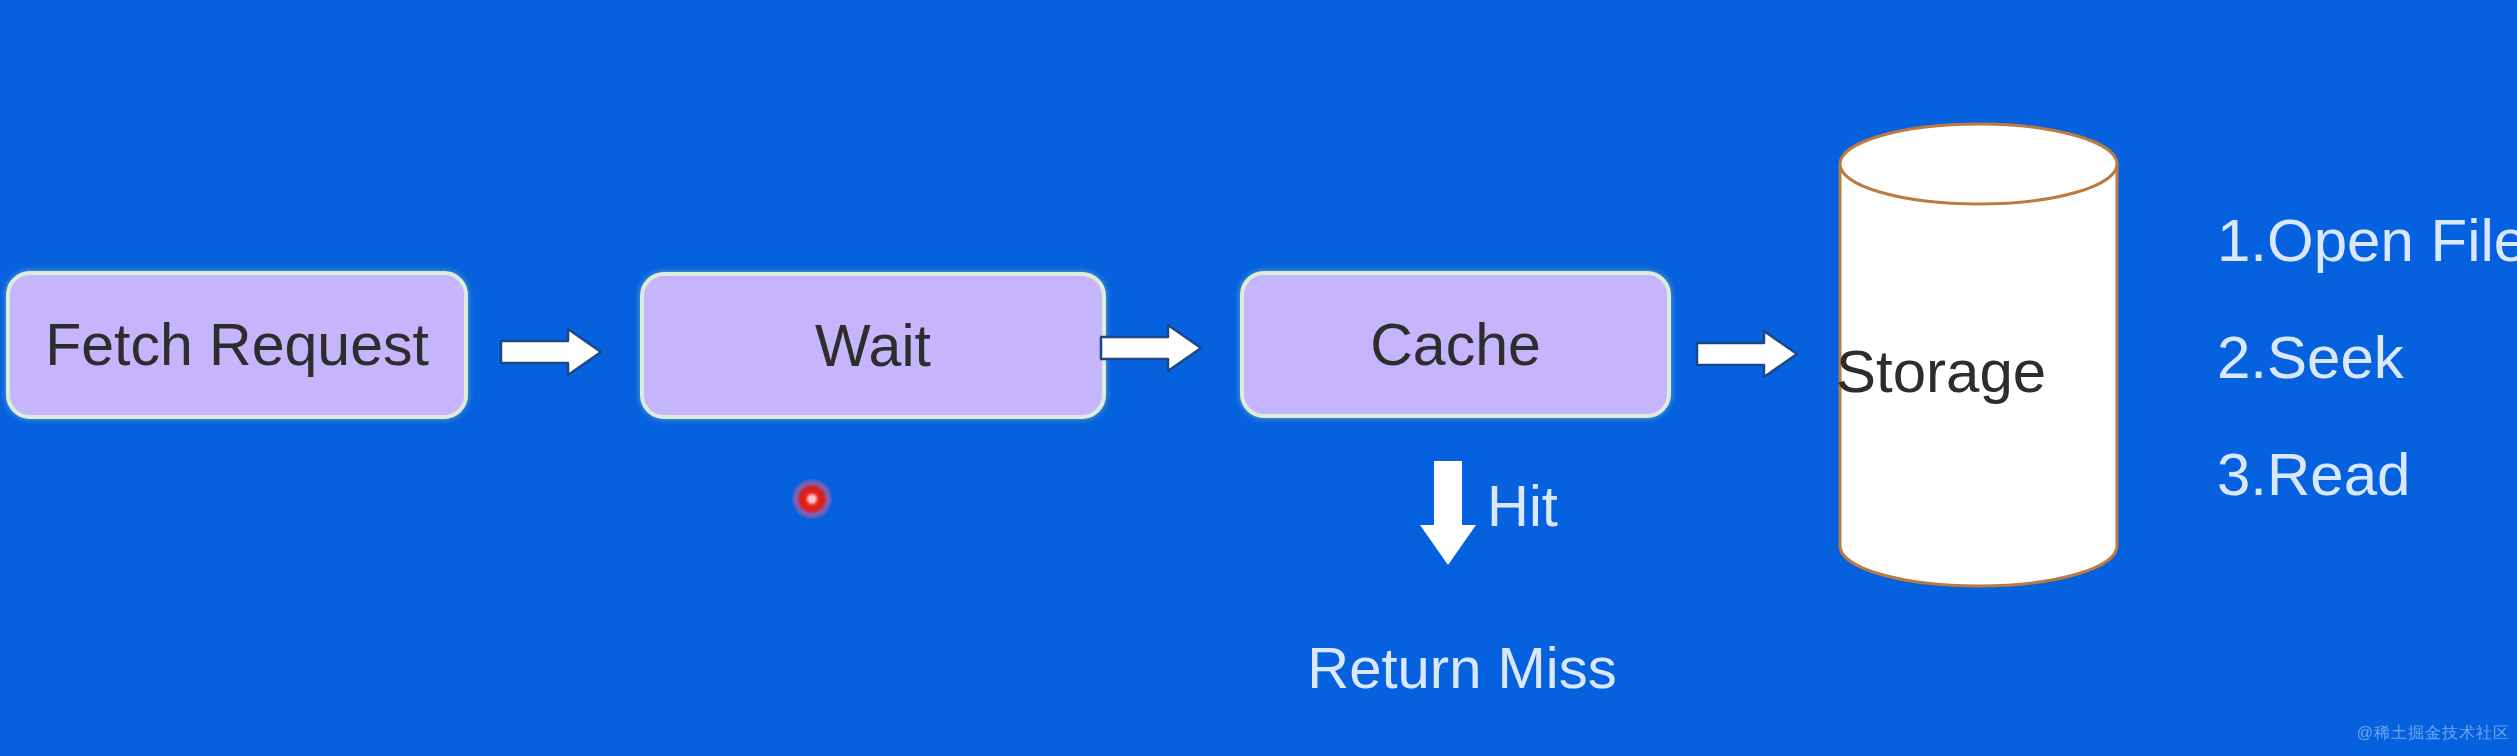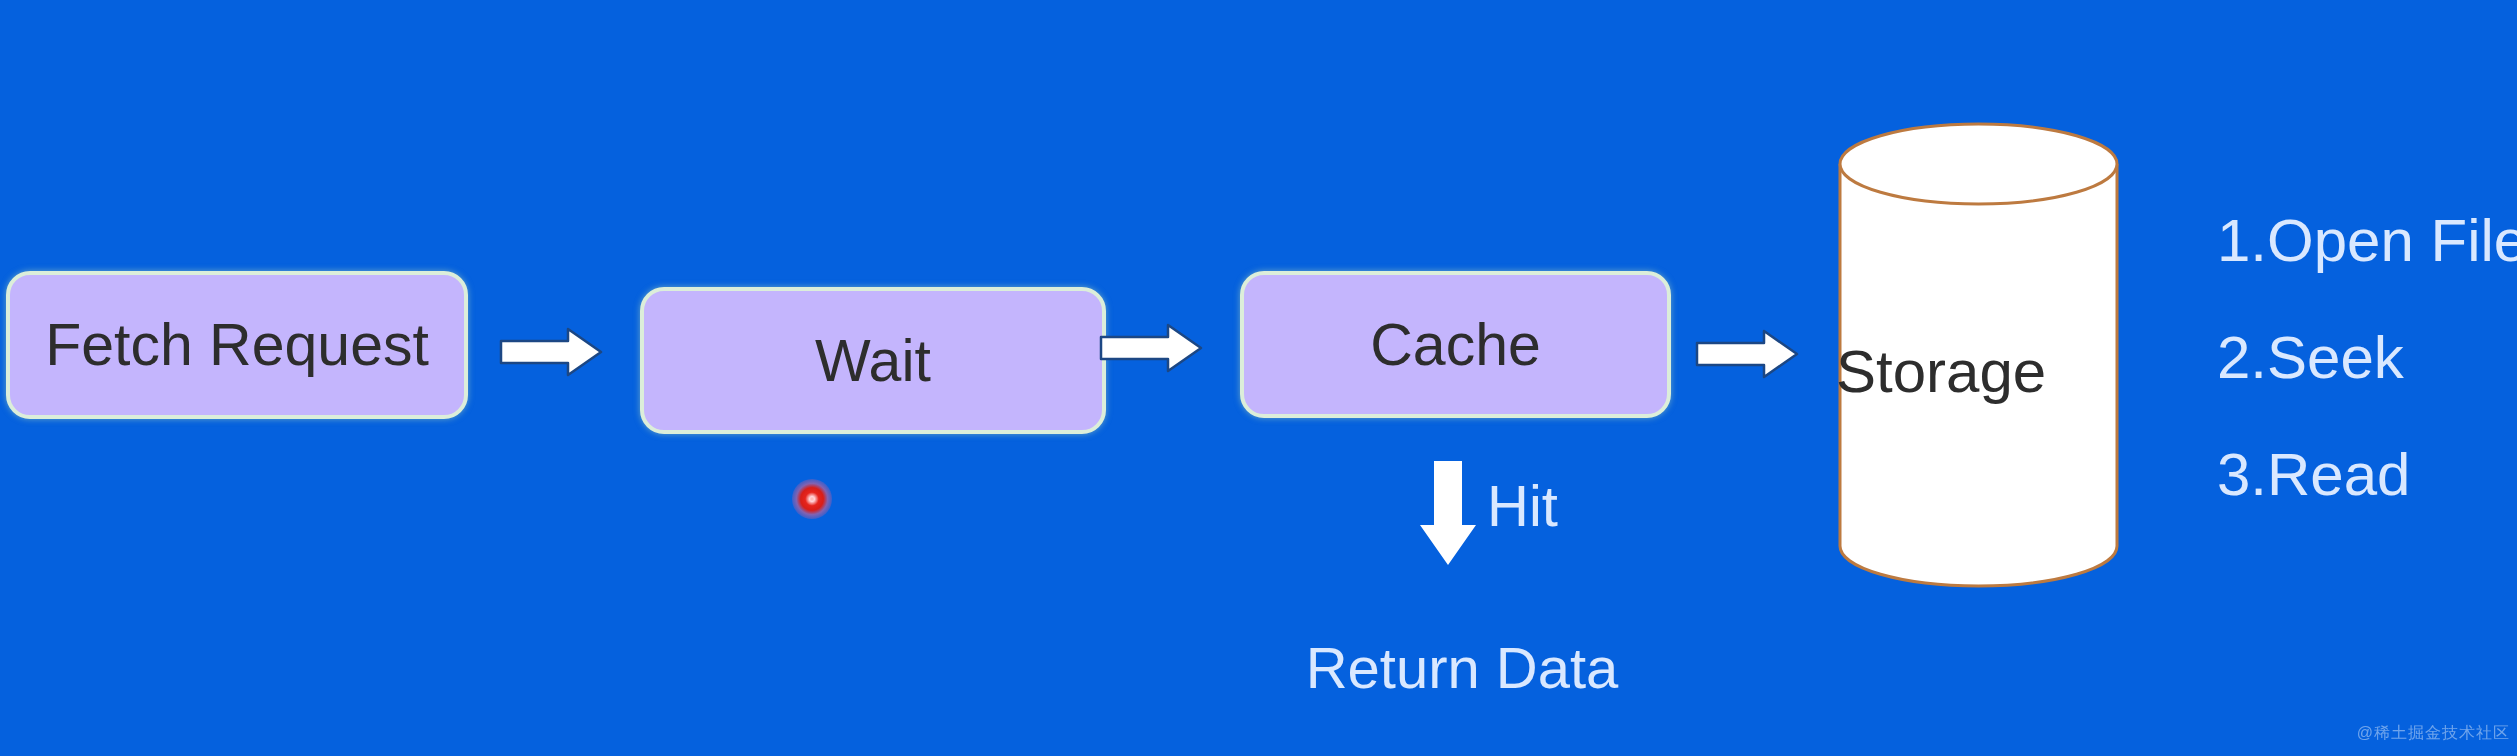--- a/index.html
+++ b/index.html
@@ -17,21 +17,21 @@
     border:4px solid #dceeda;
     border-radius:24px;
     box-shadow:0 0 6px rgba(180,220,180,0.55);
     display:flex;align-items:center;justify-content:center;
     color:#2d2d2d;
     font-size:59px;
     letter-spacing:0px;
     white-space:nowrap;
   }
   .node-fetch{left:6px;top:271px;width:454px;height:140px;}
-  .node-wait{left:640px;top:287px;width:458px;height:139px;}
+  .node-wait{left:640px;top:272px;width:458px;height:139px;}
   .node-cache{left:1240px;top:271px;width:423px;height:139px;}
 
   .arrow-right{position:absolute;width:106px;height:54px;}
   .arrow-1{left:498px;top:325px;}
   .arrow-2{left:1098px;top:321px;}
   .arrow-miss{left:1694px;top:327px;}
   .arrow-down{position:absolute;left:1418px;top:459px;width:60px;height:110px;}
 
   .annot{
     position:absolute;
@@ -101,21 +101,21 @@
     <path d="M3 16 H70 V4 L103 27 L70 50 V38 H3 Z" fill="#ffffff" stroke="#1c4784" stroke-width="2.5" stroke-linejoin="round"></path>
   </svg>
 
 
   <svg class="arrow-down" viewBox="0 0 60 110" aria-hidden="true">
     <path d="M16 2 H44 V66 H58 L30 106 L2 66 H16 Z" fill="#ffffff"></path>
   </svg>
 
   <div class="annot annot-hit">Hit</div>
 
-  <div class="annot annot-return">Return Data</div>
+  <div class="annot annot-return">Return Miss</div>
 
   <svg class="cylinder" viewBox="0 0 285 470" aria-hidden="true">
     <path d="M4 44 L4 426 A138.5 40 0 0 0 281 426 L281 44" fill="#ffffff" stroke="#bd7a40" stroke-width="3"></path>
     <ellipse cx="142.5" cy="44" rx="138.5" ry="40" fill="#ffffff" stroke="#bd7a40" stroke-width="3"></ellipse>
   </svg>
   <div class="cylinder-label">Storage</div>
 
   <div class="steps">
     <div class="step">1.Open File</div>
     <div class="step">2.Seek</div>

